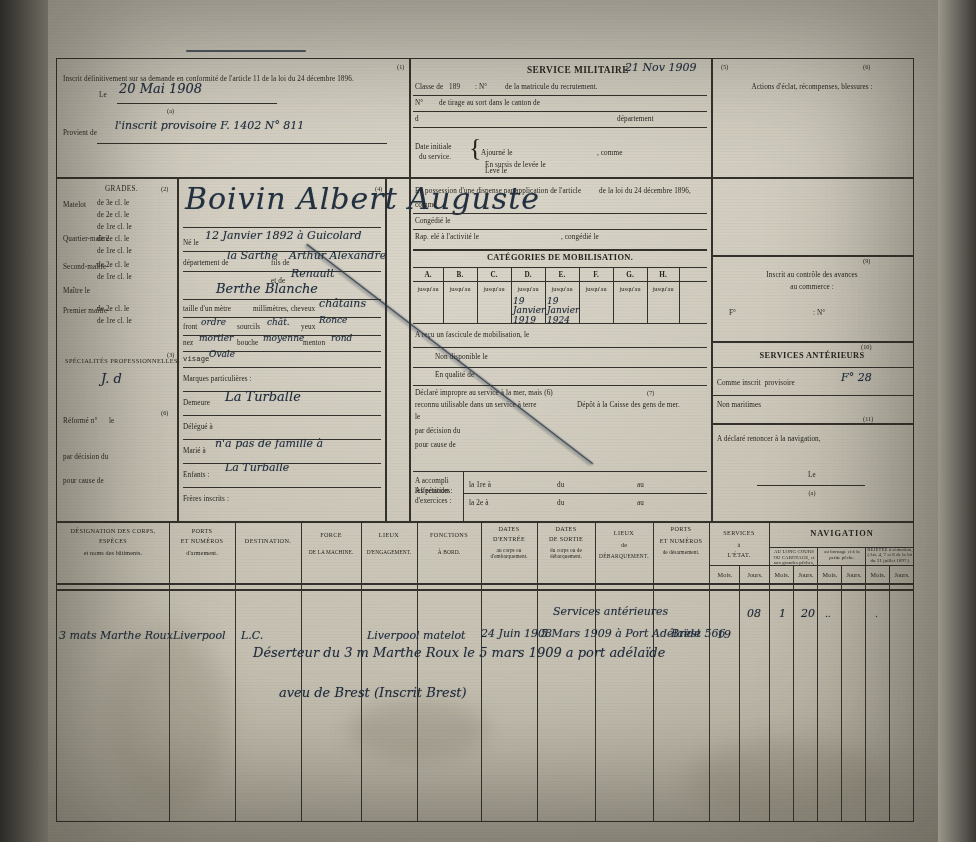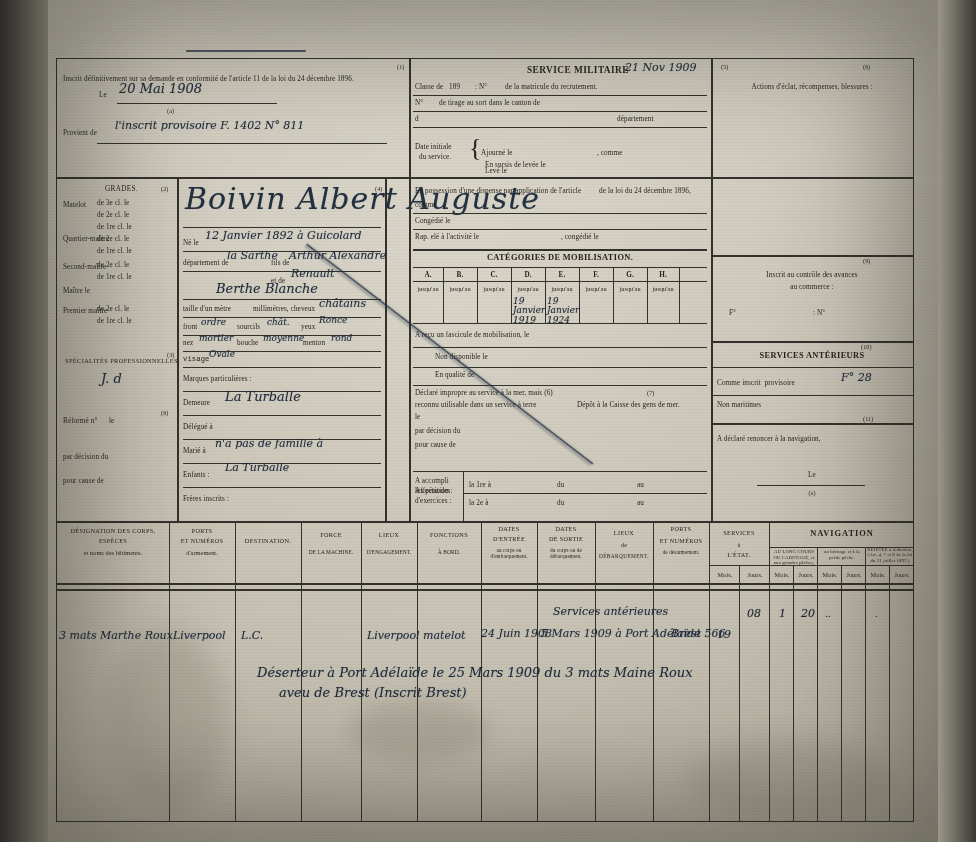--- a/index.html
+++ b/index.html
@@ -468,21 +468,21 @@
 
       <div class="hw hw-m" style="left:2px;top:570px;">3 mats Marthe Roux</div>
       <div class="hw hw-m" style="left:116px;top:570px;">Liverpool</div>
       <div class="hw hw-m" style="left:184px;top:570px;">L.C.</div>
       <div class="hw hw-m" style="left:310px;top:570px;">Liverpool</div>
       <div class="hw hw-m" style="left:366px;top:570px;">matelot</div>
       <div class="hw hw-m" style="left:424px;top:568px;">24 Juin 1908</div>
       <div class="hw hw-m" style="left:484px;top:568px;">5 Mars 1909 à Port Adélaïde</div>
       <div class="hw hw-m" style="left:614px;top:568px;">Brest 566</div>
 
-      <div class="hw hw-l" style="left:200px;top:606px;">Déserteur à Port Adélaïde le 25 Mars 1909 du 3 mats Maine Roux</div>
+      <div class="hw hw-l" style="left:196px;top:586px;">Déserteur du 3 m Marthe Roux le 5 mars 1909 a port adélaïde</div>
       <div class="hw hw-l" style="left:222px;top:626px;">aveu de Brest (Inscrit Brest)</div>
 
       <div class="strike2"></div>
       <div class="strike"></div>
     </div>
 
     <div class="smudge" style="left:300px;top:700px;width:140px;height:60px;background:rgba(90,82,64,.18);filter:blur(10px);"></div>
     <div class="smudge" style="left:60px;top:630px;width:120px;height:180px;background:rgba(80,74,58,.16);filter:blur(14px);"></div>
     <div class="smudge" style="left:640px;top:740px;width:200px;height:80px;background:rgba(90,84,66,.14);filter:blur(12px);"></div>
 

